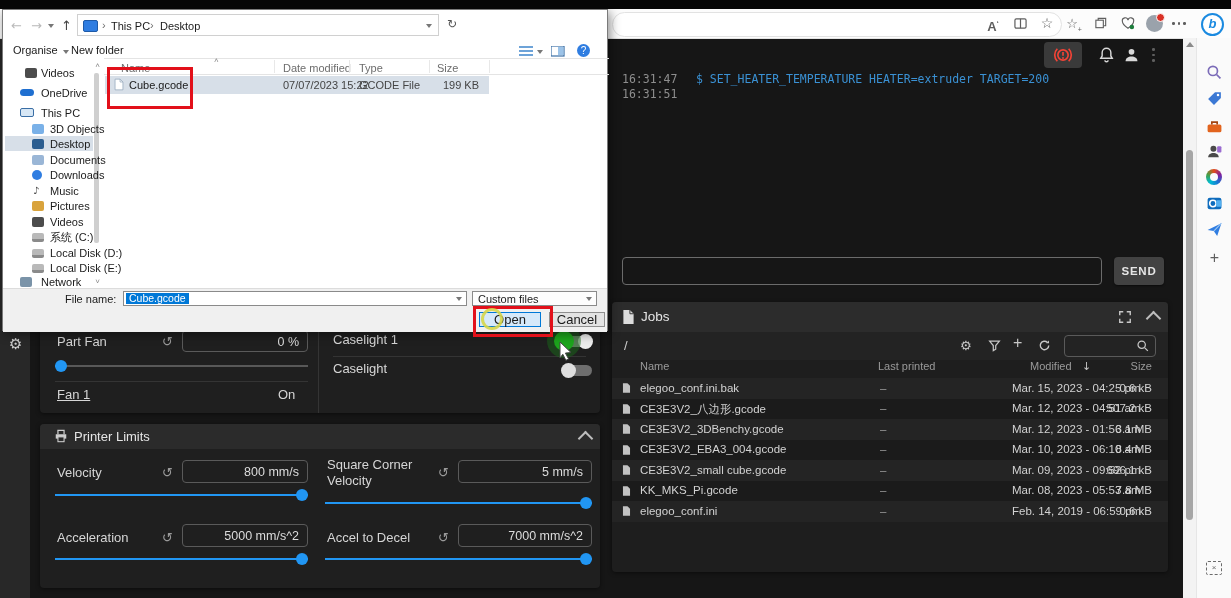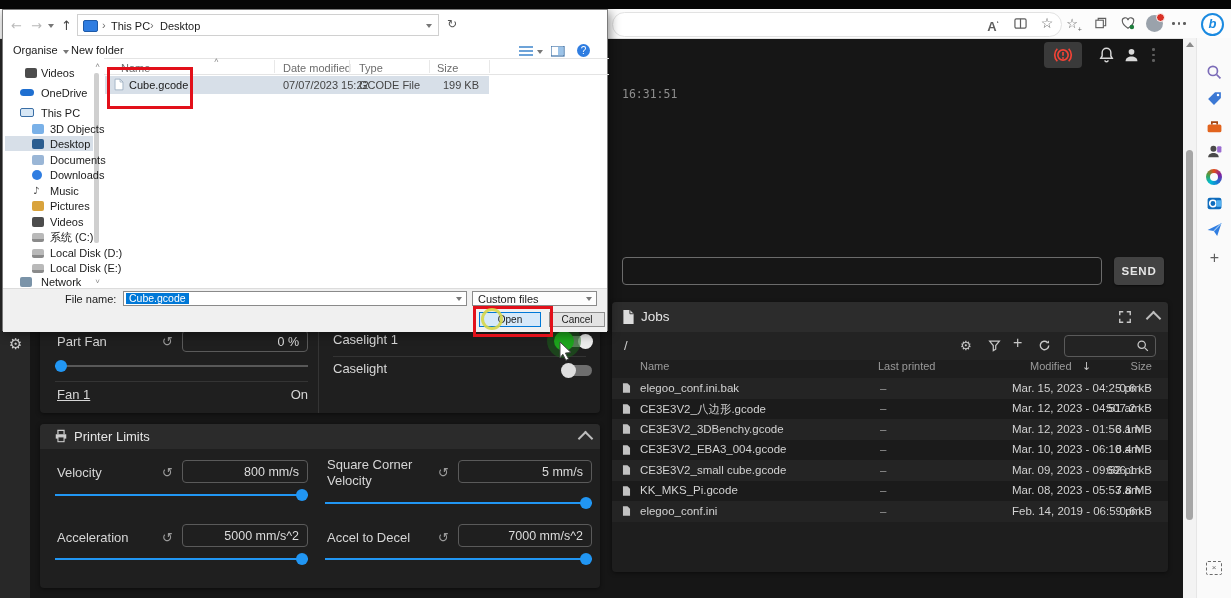--- a/index.html
+++ b/index.html
@@ -76,21 +76,21 @@
   .wbox{position:absolute;border:1px solid #d0d0d0;background:#fff;box-sizing:border-box;}
   .wtext{font-size:11px;color:#1a1a1a;}
   .gtxt{color:#6d6d6d;}
   .caret{display:inline-block;width:0;height:0;border-left:3.5px solid transparent;border-right:3.5px solid transparent;border-top:4px solid #777;}
   .navitem{position:absolute;height:14px;line-height:14px;white-space:nowrap;}
   .ni{position:absolute;width:12px;height:10px;border-radius:2px;}
   .sel-row{position:absolute;background:#d7dfe8;}
   .red-rect{position:absolute;border:3px solid #e2101a;z-index:12;}
   .hline{position:absolute;background:#e4e4e4;height:1px;}
   .vtick{position:absolute;background:#e8e8e8;width:1px;}
-  .wbtn{position:absolute;text-align:center;line-height:14px;font-size:10px;box-sizing:border-box;}
+  .wbtn{position:absolute;text-align:center;line-height:14px;font-size:13px;box-sizing:border-box;}
   .combo-caret{position:absolute;right:4px;top:5px;}
 
   .click-green{position:absolute;left:554px;top:331px;width:20px;height:20px;border-radius:50%;background:#1ca51c;
                box-shadow:0 0 0 7px rgba(25,105,25,.5);z-index:5;}
   .click-yellow{position:absolute;width:22px;height:22px;border-radius:50%;border:3px solid rgba(214,214,74,.9);box-sizing:border-box;z-index:13;}
   .cursor{position:absolute;left:558px;top:341px;z-index:30;}
 </style>
 </head>
 <body>
 
@@ -116,20 +116,24 @@
   <svg class="abs" style="left:1122px;top:45px;" width="19" height="20" viewBox="0 0 24 24">
     <circle cx="12" cy="8" r="3.6" fill="#d9d9d9"></circle>
     <path d="M4.5 20c0-4 3.4-6 7.5-6s7.5 2 7.5 6z" fill="#d9d9d9"></path>
   </svg>
   <div class="abs dots3" style="left:1152px;top:41px;flex-direction:column;height:28px;">
     <i></i>
       <i></i>
       <i></i>
   </div>
 
+  <div class="console-line" style="top:72px;">
+    <span class="t">16:31:47</span>
+    <span class="m">$ SET_HEATER_TEMPERATURE HEATER=extruder TARGET=200</span>
+  </div>
   <div class="console-line" style="top:87px;">
     <span class="t">16:31:51</span>
   </div>
 
   <input class="cinput" value="" style="">
   <div class="sendbtn">SEND</div>
 
   <div class="jobs-card">
     <div class="jobs-head">
       <svg style="position:absolute;left:10px;top:7px;" width="13" height="16" viewBox="0 0 14 17">
@@ -239,21 +243,21 @@
     <span class="f-label" style="left:17px;top:38px;">Part Fan</span>
     <span class="reset" style="left:122px;top:38px;">↺</span>
     <div class="finput" style="left:142px;top:34px;width:126px;height:22px;">0 %</div>
     <div class="sld" style="left:15px;top:64px;width:253px;">
       <div class="tr"></div>
         <div class="fl" style="width:3px;"></div>
         <div class="th" style="left:0;"></div>
     </div>
     <div class="hdiv" style="left:15px;top:85px;width:253px;"></div>
     <span class="f-label" style="left:17px;top:91px;text-decoration:underline;">Fan 1</span>
-    <span class="f-val" style="left:238px;top:91px;width:30px;text-align:right;">On</span>
+    <span class="f-val" style="left:238px;top:91px;width:30px;text-align:left;">On</span>
 
     <span class="f-label" style="left:293px;top:36px;">Caselight 1</span>
     <div class="toggle" style="left:522px;top:40px;background:#8f8f8f;">
       <span class="knob" style="left:16px;background:#ededed;"></span>
     </div>
     <div class="hdiv" style="left:293px;top:60px;width:253px;"></div>
     <span class="f-label" style="left:293px;top:65px;">Caselight</span>
     <div class="toggle" style="left:522px;top:69px;background:#6e6e6e;">
       <span class="knob" style="left:-1px;background:#dedede;"></span>
     </div>

